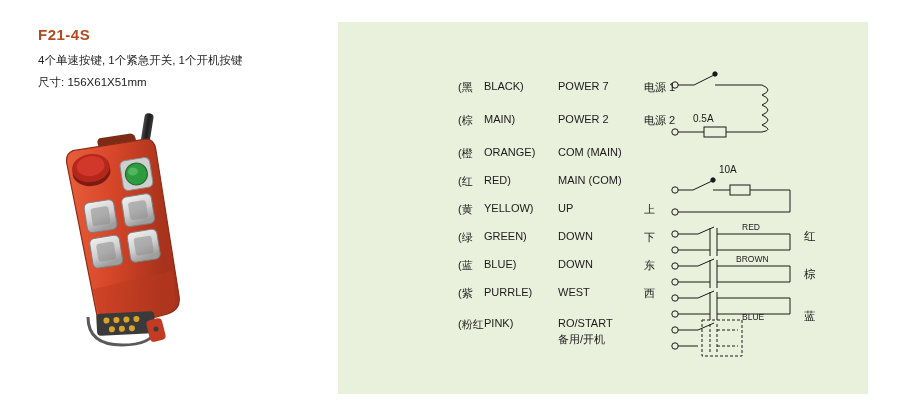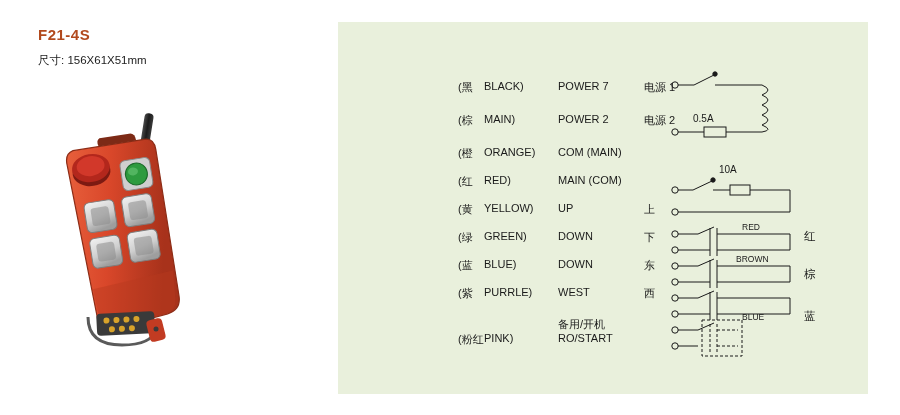--- a/index.html
+++ b/index.html
@@ -108,20 +108,21 @@
     font-family: "Liberation Sans", sans-serif;
   }
 </style>
 </head>
 <body>
 
 <div class="page">
 
   <div class="left-col">
     <div class="model-title">F21-4S</div>
+    <div class="desc-line">4个单速按键, 1个紧急开关, 1个开机按键</div>
     <div class="dim-line">尺寸: 156X61X51mm</div>
   </div>
 
   <div class="remote-wrap">
     <svg class="remote-svg" width="230" height="250" viewBox="0 0 230 250" xmlns="http://www.w3.org/2000/svg">
       <defs>
         <linearGradient id="bodyGrad" x1="0" y1="0" x2="1" y2="0.4">
           <stop offset="0%" stop-color="#e8603c"></stop>
           <stop offset="45%" stop-color="#d9472a"></stop>
           <stop offset="100%" stop-color="#a8321b"></stop>
@@ -358,28 +359,28 @@
         <tr>
           <td class="col-paren">(紫</td>
           <td class="col-en">PURRLE)</td>
           <td class="col-fn">WEST</td>
           <td class="col-cn">西</td>
         </tr>
         <tr class="row-sp2">
             <td colspan="4"></td>
           </tr>
         <tr>
+          <td class="col-paren">(粉红</td>
+          <td class="col-en">PINK)</td>
+          <td class="col-fn">RO/START</td>
+          <td class="col-cn"></td>
+        </tr>
+        <tr>
           <td></td>
             <td></td>
           <td class="col-fn sub-cn">备用/开机</td>
           <td></td>
         </tr>
-        <tr>
-          <td class="col-paren">(粉红</td>
-          <td class="col-en">PINK)</td>
-          <td class="col-fn">RO/START</td>
-          <td class="col-cn"></td>
-        </tr>
       </tbody>
     </table>
 
   </div>
 </div>
 
 </body></html>

